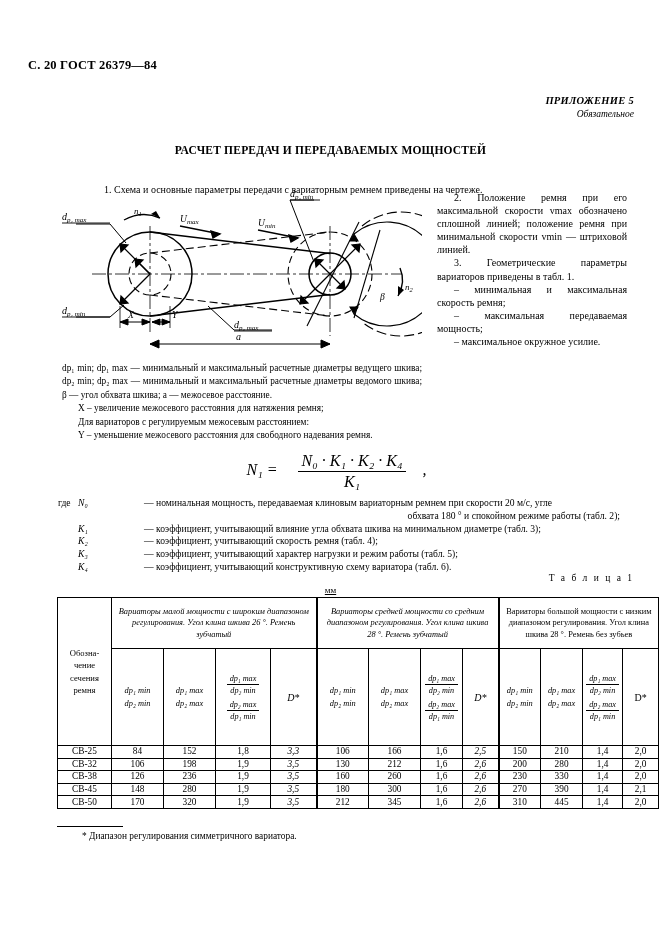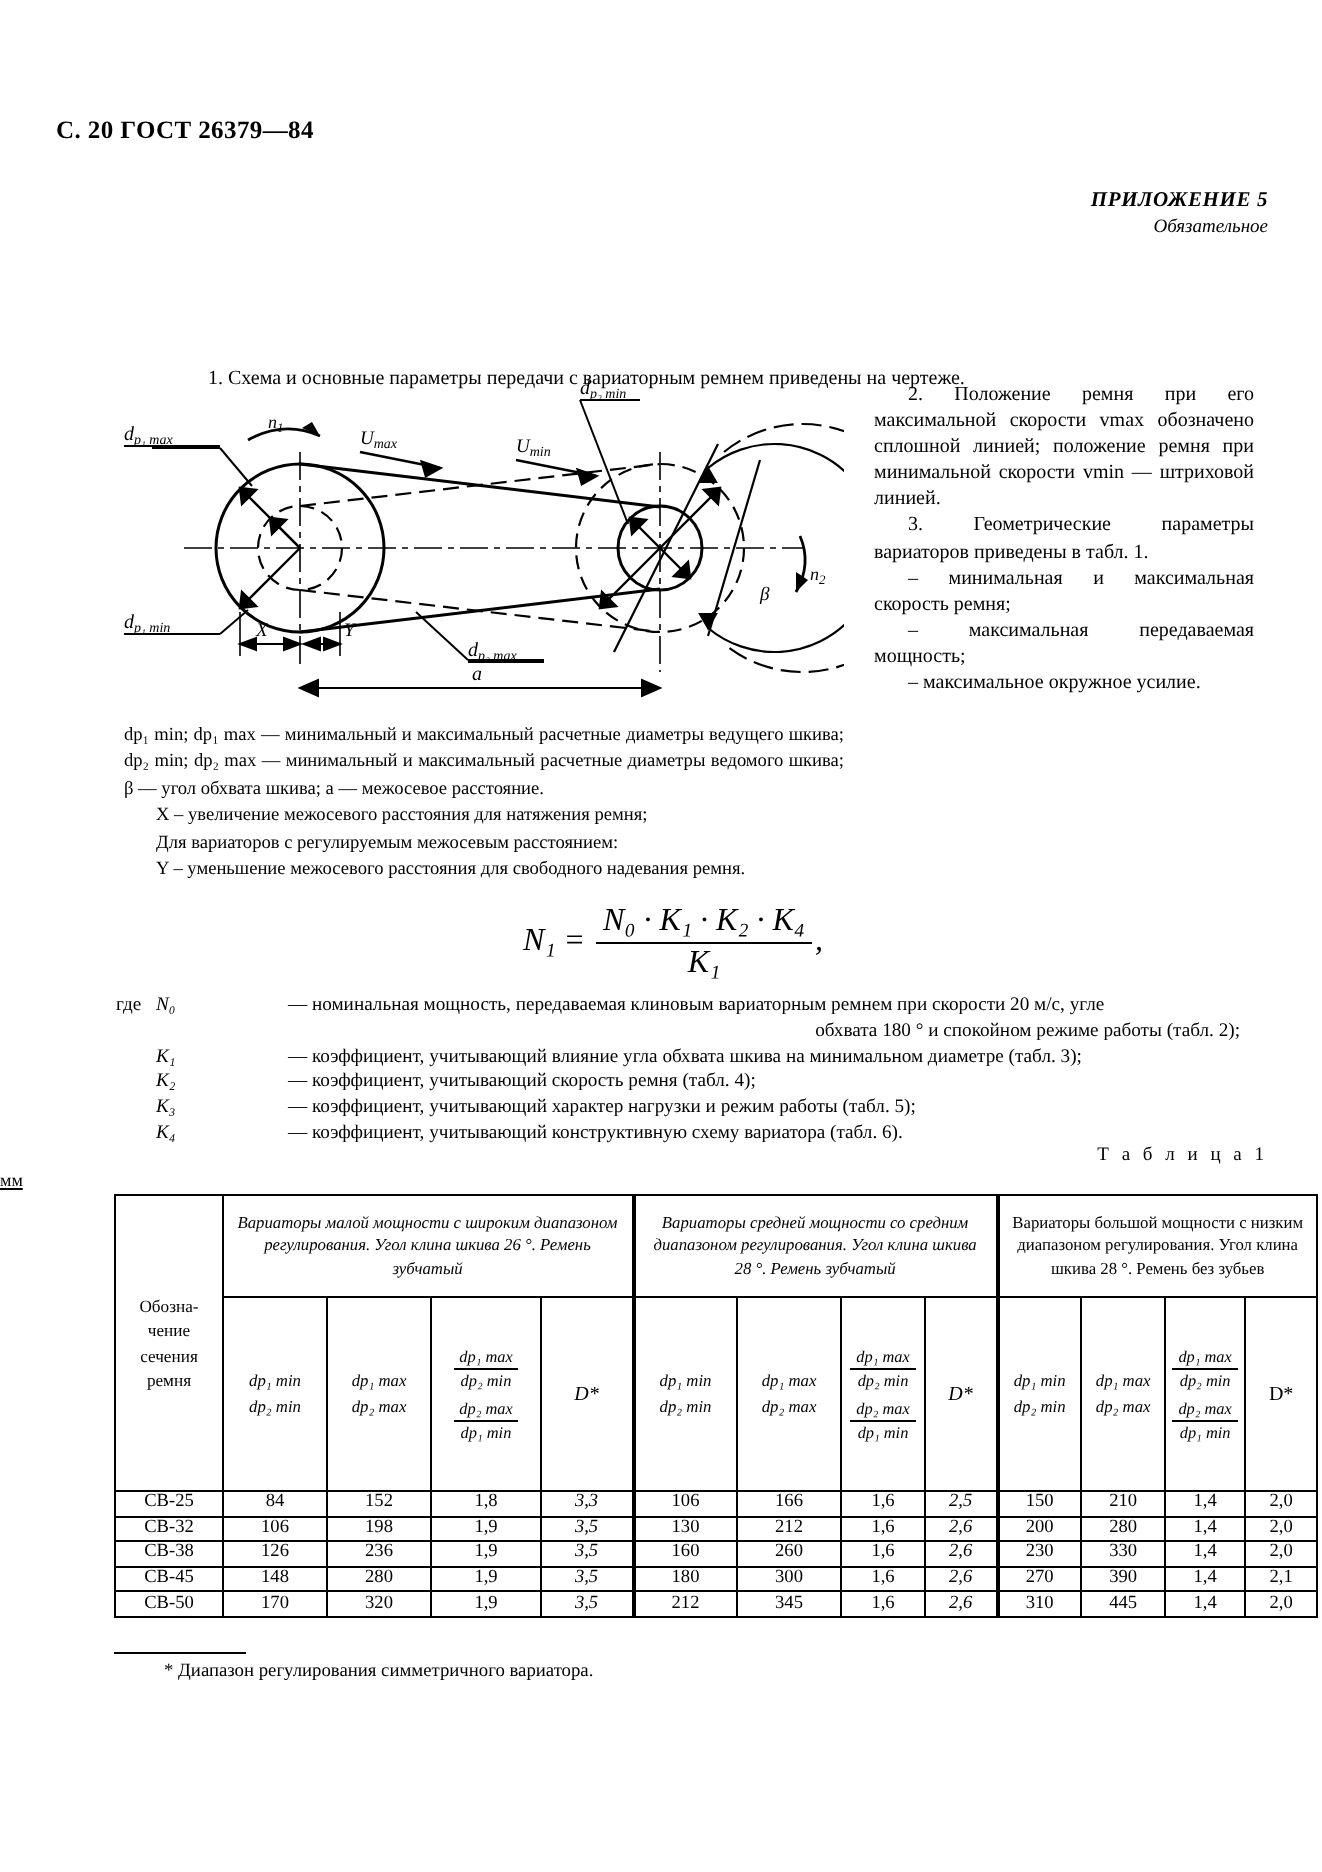--- a/index.html
+++ b/index.html
@@ -114,21 +114,21 @@
     right: 0;
     top: 452px;
     text-align: center;
     font-size: 16px;
     font-style: italic;
   }
   .frac {
     display: inline-block;
     vertical-align: middle;
     text-align: center;
-    margin: 0 1px;
+    margin: 0 16px;
   }
   .frac .num {
     display: block;
     padding: 0 4px 1px 4px;
     border-bottom: 1px solid #000;
     white-space: nowrap;
   }
   .frac .den {
     display: block;
     padding: 1px 4px 0 4px;
@@ -166,21 +166,21 @@
     right: 27px;
     top: 573px;
     font-size: 9.5px;
     letter-spacing: 2px;
   }
   .units-label {
     position: absolute;
     left: 0;
     right: 0;
     top: 585px;
-    text-align: left;
+    text-align: center;
     font-size: 9px;
     text-decoration: underline;
   }
 
   
   .tbl-wrap {
     position: absolute;
     left: 57px;
     top: 597px;
     width: 563px;
@@ -274,20 +274,21 @@
 
 <div class="page">
 
   <div class="page-header">С. 20 ГОСТ 26379—84</div>
 
   <div class="appendix-block">
     <div class="appendix-title">ПРИЛОЖЕНИЕ 5</div>
     <div class="appendix-sub">Обязательное</div>
   </div>
 
+  <div class="doc-title">РАСЧЕТ ПЕРЕДАЧ И ПЕРЕДАВАЕМЫХ МОЩНОСТЕЙ</div>
 
   <div class="para-1">1.  Схема и основные параметры передачи с вариаторным ремнем приведены на чертеже.</div>
 
   <div class="figure">
     <svg width="360" height="172" viewBox="0 0 360 172">
       <g fill="none" stroke="#000" stroke-width="1.5">
 
         <circle cx="88" cy="88" r="42"></circle>
 
         <circle cx="88" cy="88" r="21" stroke-dasharray="7,4" stroke-width="1.1"></circle>

